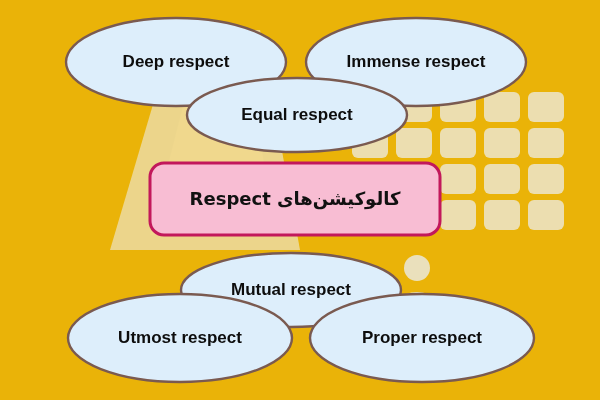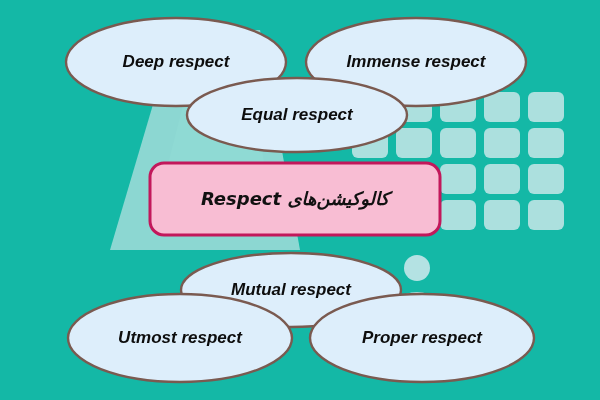--- a/index.html
+++ b/index.html
@@ -10,22 +10,21 @@
     width: 600px;
     height: 400px;
     background: #f7f8fa;
     font-family: "Liberation Sans", sans-serif;
     overflow: hidden;
   }
   #stage {
     position: relative;
     width: 600px;
     height: 400px;
-    background: #14b8a6;
-    font-style: italic;
+    background: #eab308;
   }
   #watermark-layer {
     position: absolute;
     inset: 0;
     width: 600px;
     height: 400px;
     pointer-events: none;
   }
   #diagram-svg {
     position: absolute;

